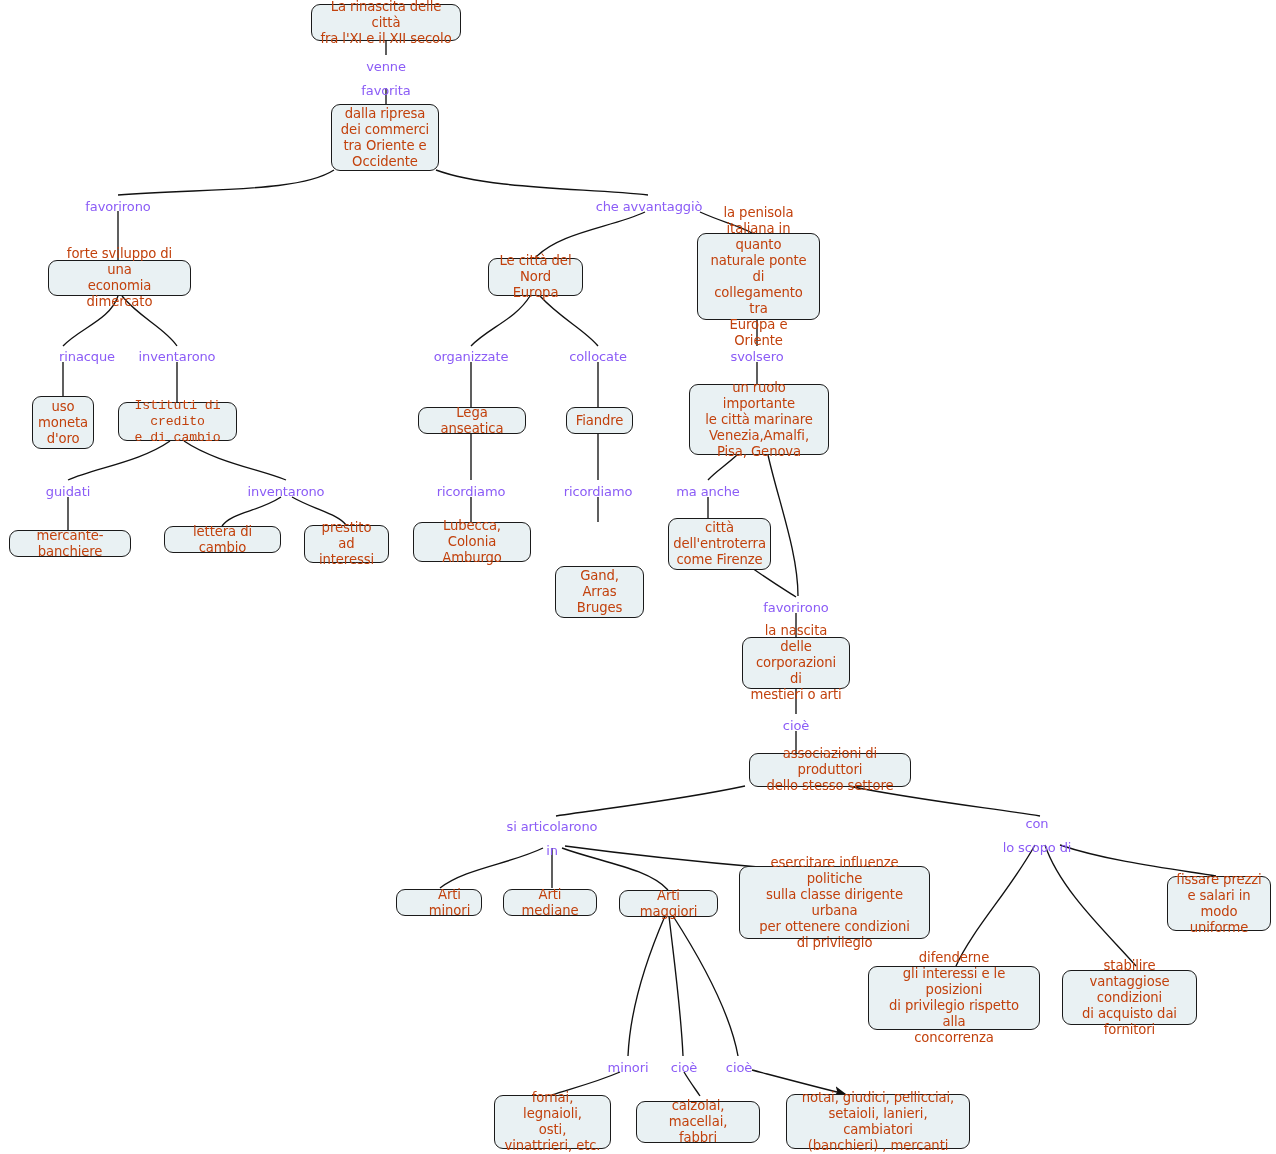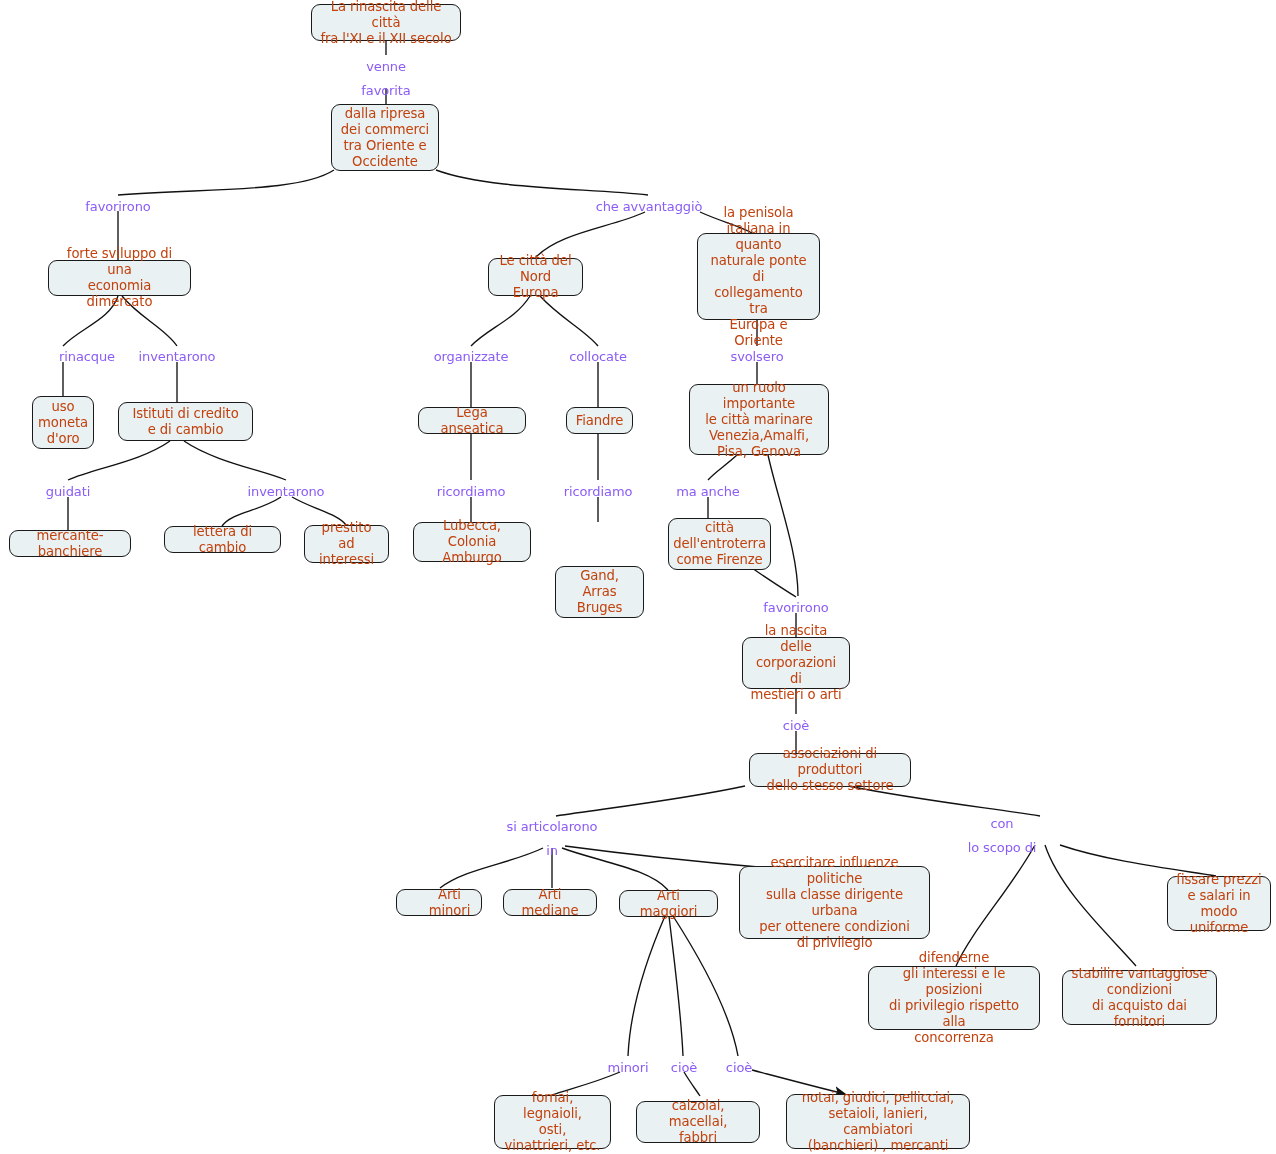--- a/index.html
+++ b/index.html
@@ -144,21 +144,21 @@
   <div class="node" style="left:697px;top:233px;width:123px;height:87px;">la penisola
 italiana in quanto
 naturale ponte di
 collegamento tra
 Europa e Oriente</div>
 
   <div class="node" style="left:32px;top:396px;width:62px;height:53px;">uso
 moneta
 d'oro</div>
 
-  <div class="node" style="left:118px;top:402px;width:135px;height:39px;">Istituti di credito
+  <div class="node" style="left:118px;top:402px;width:119px;height:39px;font-family:Liberation Mono, monospace;">Istituti di credito
 e di cambio</div>
 
   <div class="node" style="left:418px;top:407px;width:108px;height:27px;">Lega anseatica</div>
 
   <div class="node" style="left:566px;top:407px;width:67px;height:27px;">Fiandre</div>
 
   <div class="node" style="left:689px;top:384px;width:140px;height:71px;">un ruolo importante
 le città marinare
 Venezia,Amalfi,
 Pisa, Genova</div>
@@ -200,21 +200,21 @@
 
   <div class="node" style="left:1167px;top:876px;width:104px;height:55px;">fissare prezzi
 e salari in
 modo uniforme</div>
 
   <div class="node" style="left:868px;top:966px;width:172px;height:64px;">difenderne
 gli interessi e le posizioni
 di privilegio rispetto alla
 concorrenza</div>
 
-  <div class="node" style="left:1062px;top:970px;width:155px;height:55px;">stabilire vantaggiose
+  <div class="node" style="left:1062px;top:970px;width:135px;height:55px;">stabilire vantaggiose
 condizioni
 di acquisto dai fornitori</div>
 
   <div class="node" style="left:494px;top:1095px;width:117px;height:54px;">fornai, legnaioli,
 osti,
 vinattrieri, etc.</div>
 
   <div class="node" style="left:636px;top:1101px;width:124px;height:42px;">calzolai, macellai,
 fabbri</div>
 
@@ -249,21 +249,21 @@
 
   <div class="linklabel" style="left:708px;top:480px;">ma anche</div>
 
   <div class="linklabel" style="left:796px;top:596px;">favorirono</div>
 
   <div class="linklabel" style="left:796px;top:714px;">cioè</div>
 
   <div class="linklabel" style="left:552px;top:815px;">si articolarono
 in</div>
 
-  <div class="linklabel" style="left:1002px;top:812px;">con
+  <div class="linklabel" style="left:1037px;top:812px;">con
 lo scopo di</div>
 
   <div class="linklabel" style="left:628px;top:1056px;">minori</div>
 
   <div class="linklabel" style="left:684px;top:1056px;">cioè</div>
 
   <div class="linklabel" style="left:739px;top:1056px;">cioè</div>
 
 </div>
 

